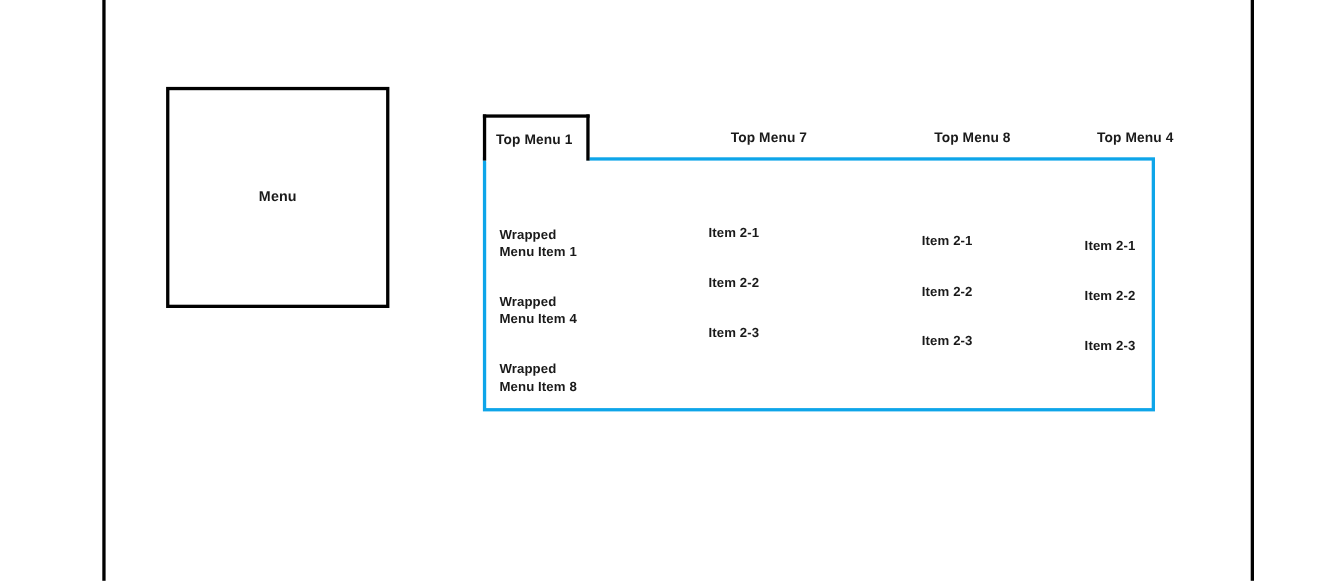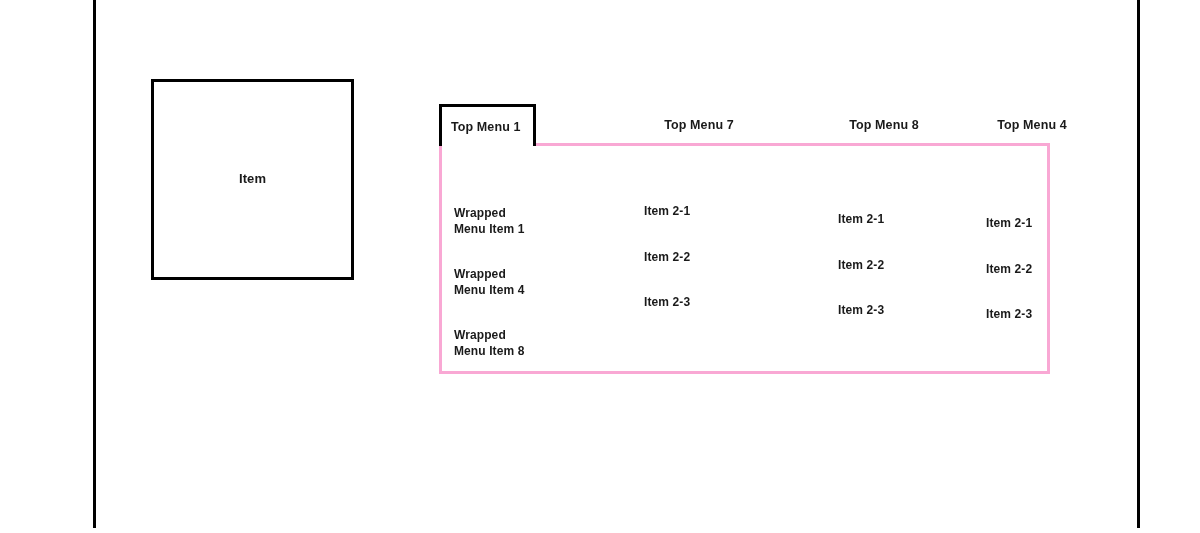--- a/index.html
+++ b/index.html
@@ -100,21 +100,21 @@
   #tab-3 { left: 360px;  width: 170px; }
   #tab-4 { left: 528px;  width: 130px; }
 
   
   #panel {
     position: absolute;
     left: 0;
     top: 39px;
     width: 611px;
     height: 231px;
-    border: 3px solid #f9a8d4;
+    border: 3px solid #0ea5e9;
     box-sizing: border-box;
     background: #ffffff;
     z-index: 1;
   }
   
   #tab-merge-mask {
     position: absolute;
     left: 3px;
     top: 39px;
     width: 91px;
@@ -146,21 +146,21 @@
 </style>
 </head>
 <body>
 
 <div id="canvas">
 
   <div id="rule-left" class="frame-rule"></div>
   <div id="rule-right" class="frame-rule"></div>
 
   <div id="logo-box">
-    <div id="logo-label">Item</div>
+    <div id="logo-label">Menu</div>
   </div>
 
   <div id="menu-widget">
 
     <div id="tab-strip">
       <div class="tab active" id="tab-1">
         <span>Top Menu 1</span>
       </div>
       <div class="tab plain" id="tab-2">
         <span>Top Menu 7</span>

